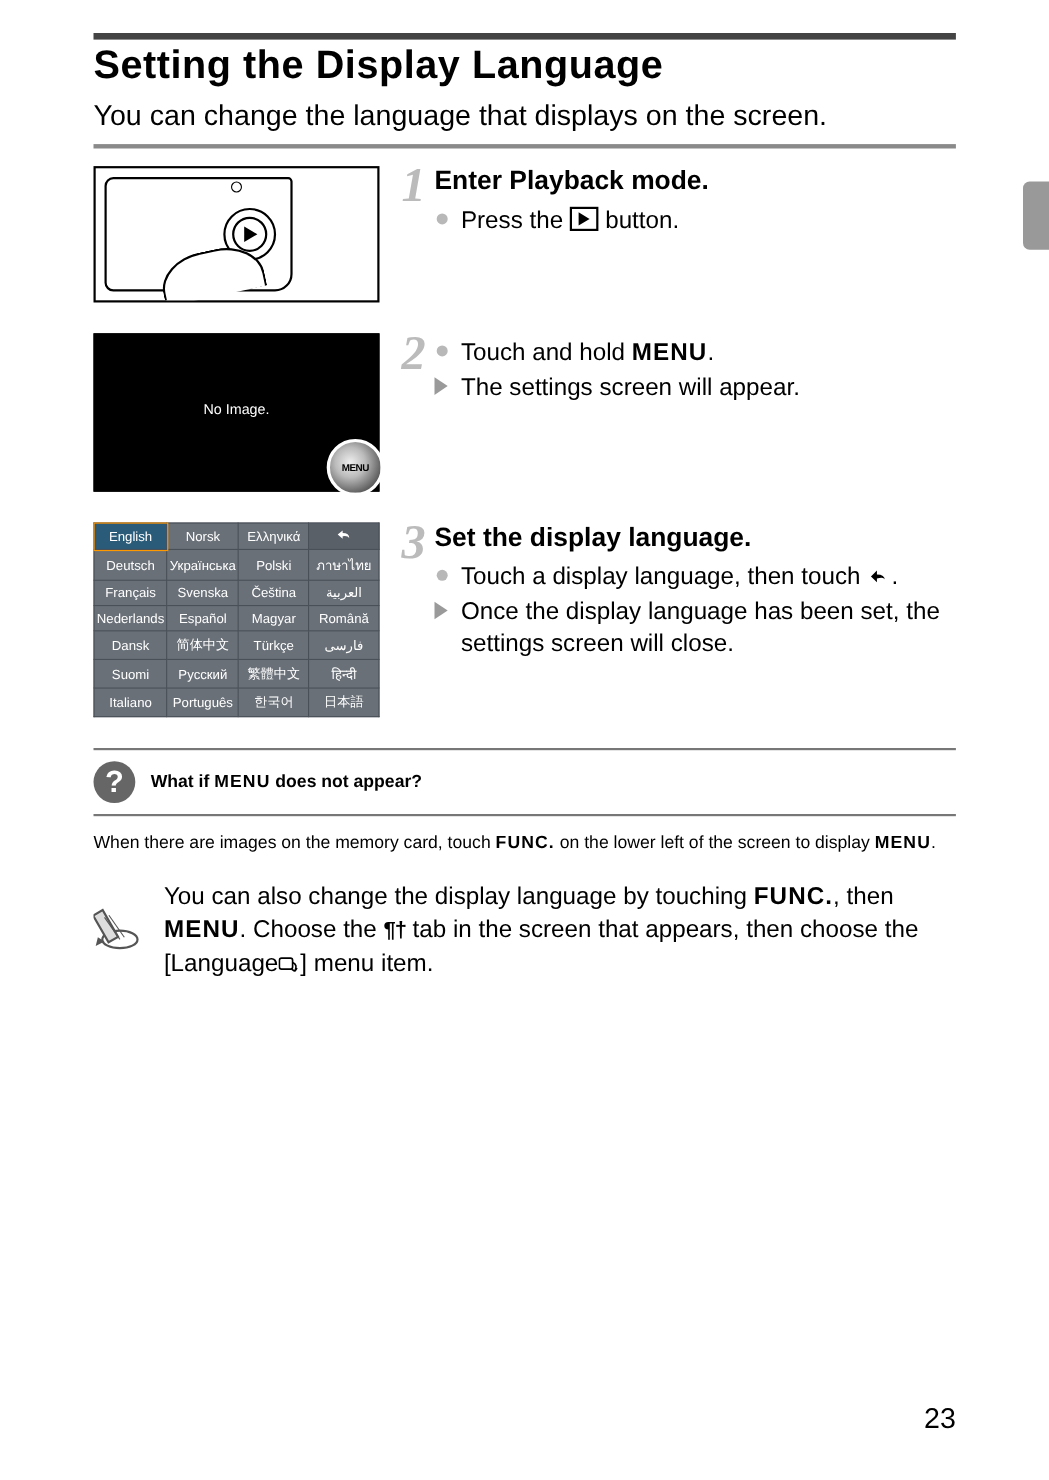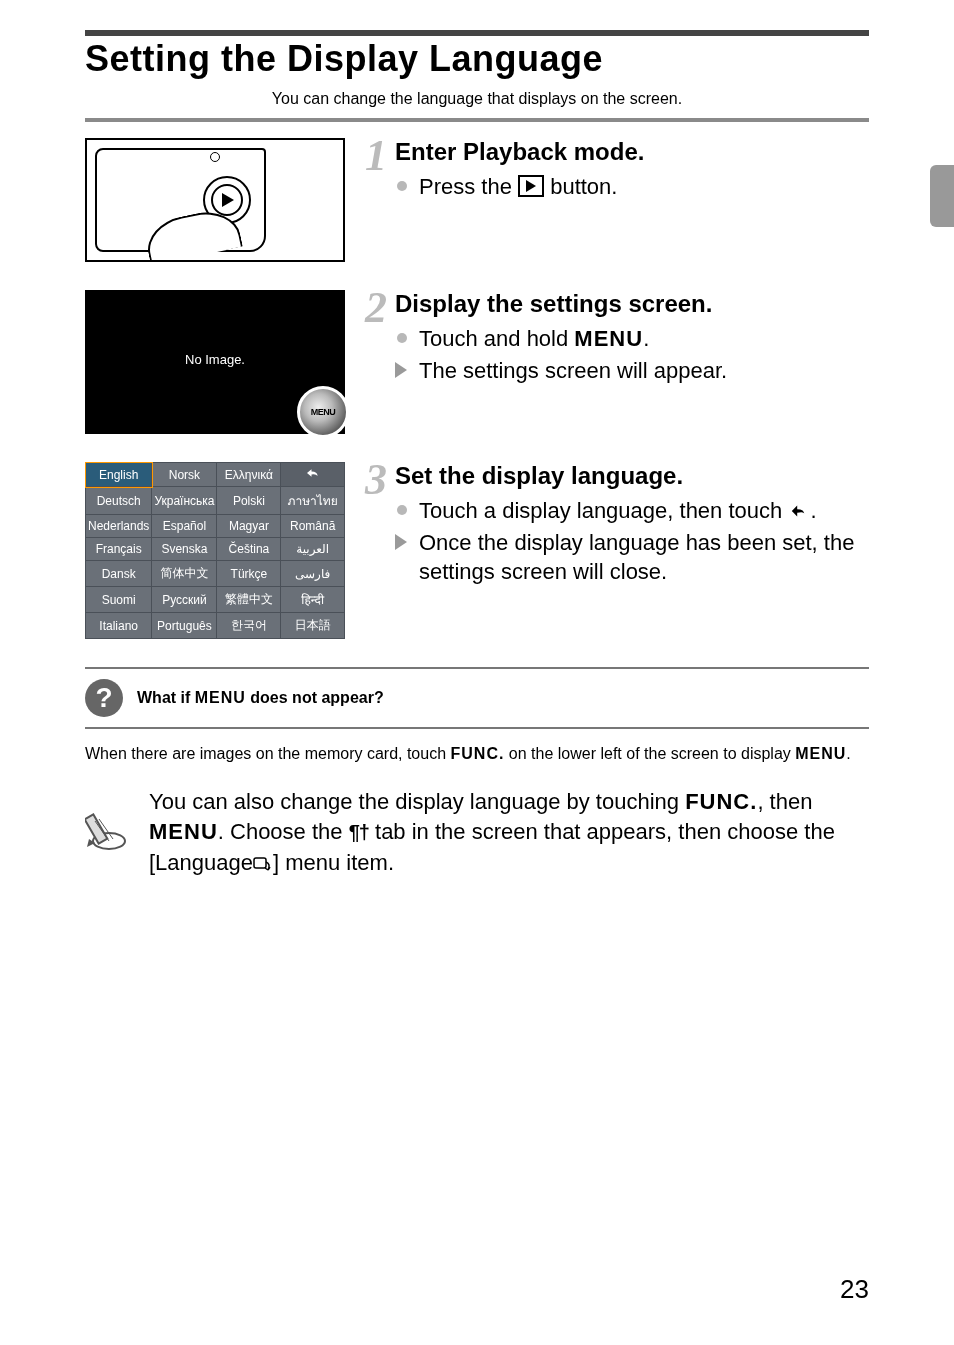--- a/index.html
+++ b/index.html
@@ -21,23 +21,22 @@
     padding-top: 2px;
     margin-bottom: 10px;
   }
   .title {
     font-size: 36px;
     font-weight: 900;
     font-family: Arial Black, Arial, sans-serif;
     letter-spacing: 0.5px;
   }
   .intro {
-    font-size: 16px;
+    font-size: 26px;
     margin-top: 6px;
-    text-align: center;
   }
   .divider {
     border-top: 4px solid #8a8a8a;
     margin: 10px 0 16px 0;
   }
   .row {
     display: flex;
     margin-bottom: 28px;
     gap: 20px;
     align-items: flex-start;
@@ -333,21 +332,20 @@
   <div class="row">
     <div class="figcol">
       <div class="fig2">
         <div class="msg">No Image.</div>
         <div class="menubadge">MENU</div>
       </div>
     </div>
     <div class="textcol">
       <div class="stepnum">2</div>
       <div class="stepbody">
-        <div class="steptitle">Display the settings screen.</div>
         <ul class="ul">
           <li>
             <span class="dot"></span>
             <span>Touch and hold </span><span class="menutxt">MENU</span><span>.</span>
           </li>
           <li>
             <span class="arrow"></span>
             <span>The settings screen will appear.</span>
           </li>
         </ul>
@@ -367,30 +365,30 @@
                   <path d="M4 8 L10 3 L10 6 Q18 6 18 12 Q16 9 10 10 L10 13 Z" fill="#fff"></path>
                 </svg></td>
             </tr>
             <tr>
               <td>Deutsch</td>
               <td>Українська</td>
               <td>Polski</td>
               <td>ภาษาไทย</td>
             </tr>
             <tr>
+              <td>Français</td>
+              <td>Svenska</td>
+              <td>Čeština</td>
+              <td>العربية</td>
+            </tr>
+            <tr>
               <td>Nederlands</td>
               <td>Español</td>
               <td>Magyar</td>
               <td>Română</td>
-            </tr>
-            <tr>
-              <td>Français</td>
-              <td>Svenska</td>
-              <td>Čeština</td>
-              <td>العربية</td>
             </tr>
             <tr>
               <td>Dansk</td>
               <td>简体中文</td>
               <td>Türkçe</td>
               <td>فارسی</td>
             </tr>
             <tr>
               <td>Suomi</td>
               <td>Русский</td>

